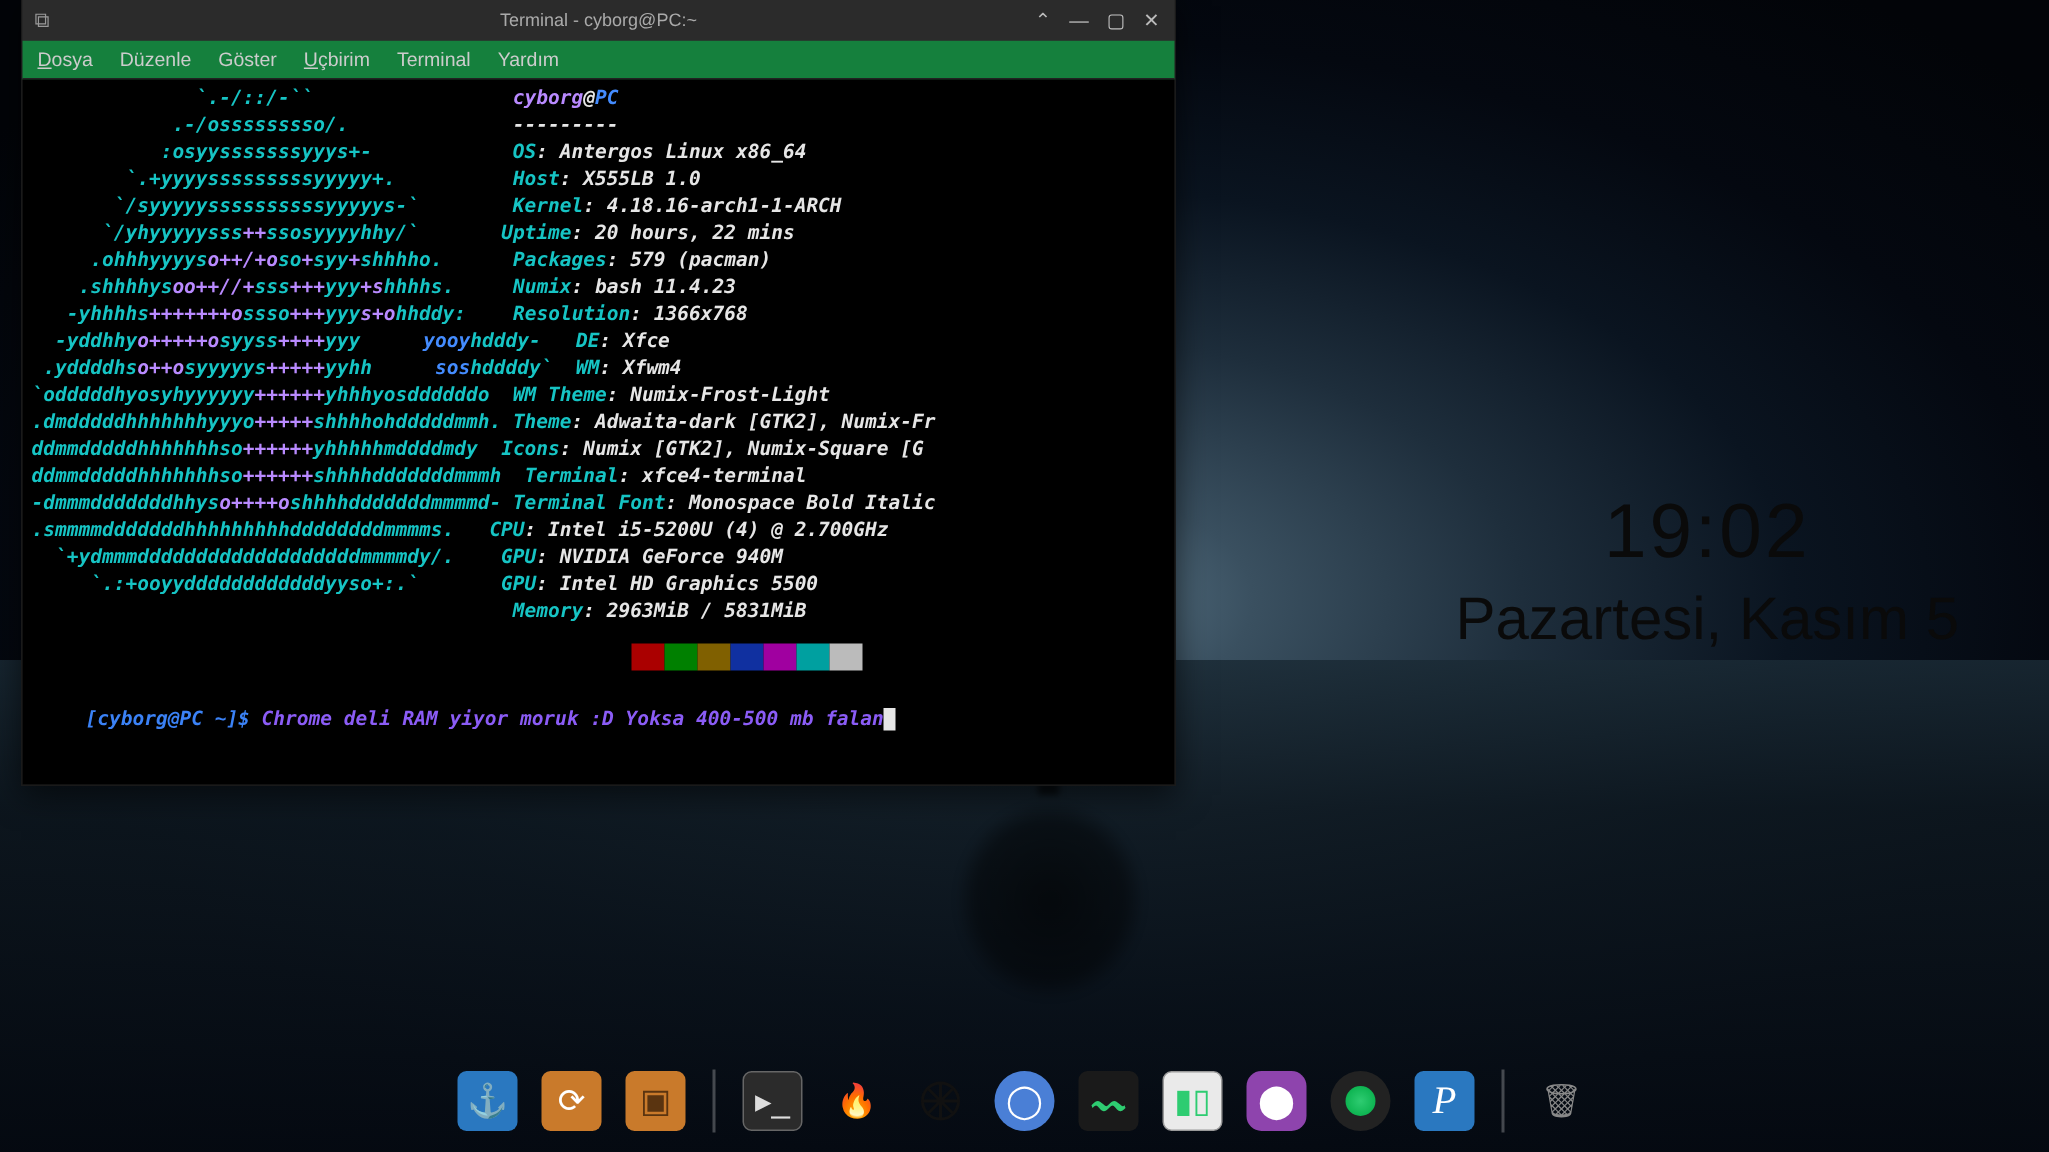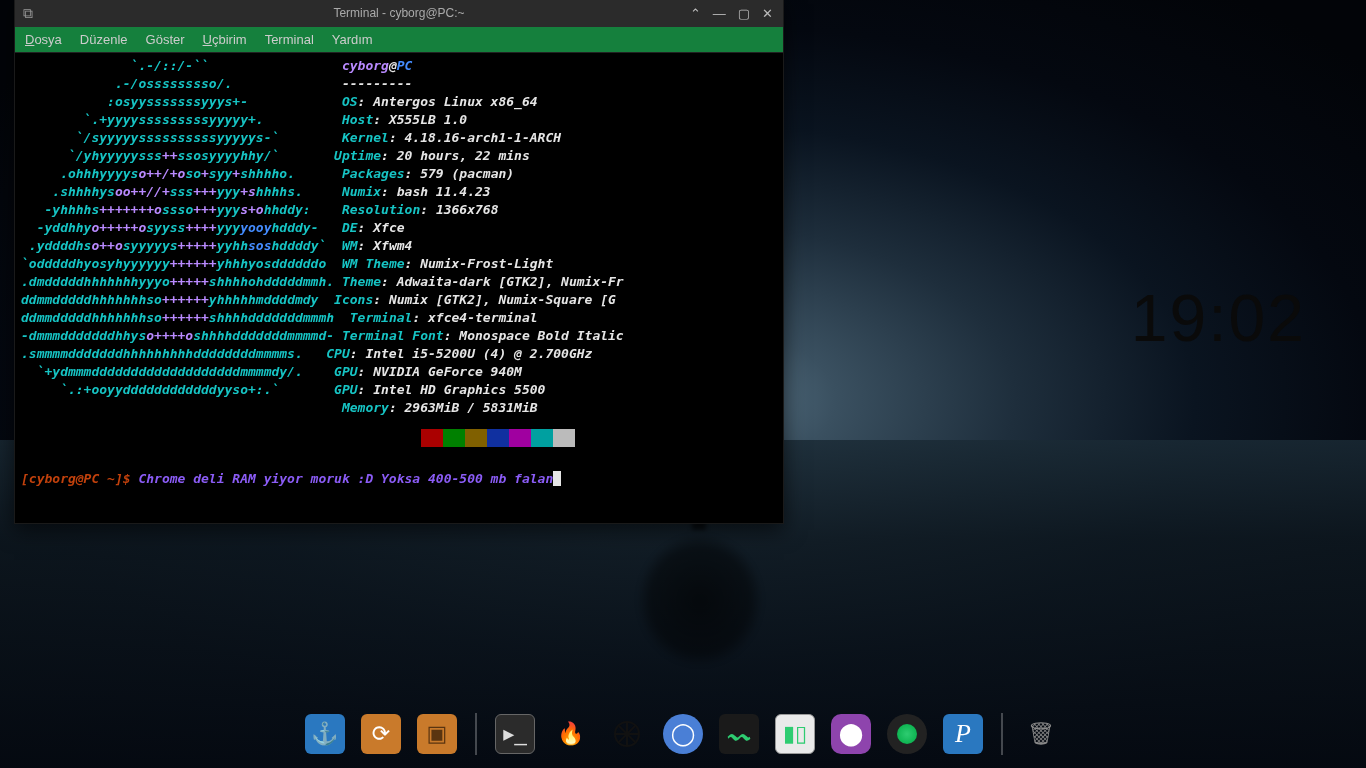--- a/index.html
+++ b/index.html
@@ -37,21 +37,21 @@
 .tree-reflect::after {
   content:""; position:absolute; left:92px; top:180px; width:14px; height:80px;
   background:#000; opacity:0.6;
 }
 
 
 .clock {
   position:absolute; right:60px; top:280px; text-align:center;
   color:#0a0a0a; font-weight:300;
 }
-.clock .time { font-size:66px; letter-spacing:2px; font-weight:300; }
+.clock .time { font-size:51px; letter-spacing:2px; font-weight:300;margin-top:44px; }
 .clock .date { font-size:40px; font-weight:400; margin-top:8px; }
 
 
 .terminal {
   position:absolute; left:14px; top:-2px; width:770px;
   background:#2b2b2b; border:1px solid #1a1a1a; box-shadow:0 6px 20px rgba(0,0,0,0.6);
 }
 .titlebar {
   height:28px; background:#2b2b2b; display:flex; align-items:center;
   color:#aaa; font-size:12px; position:relative;
@@ -72,22 +72,22 @@
   padding:4px 6px 10px 6px; min-height:470px; white-space:pre;
 }
 .key { color:#16c4c4; } 
 .val { color:#e6e6e6; } 
 .usr { color:#b98aff; font-style:italic; }
 .at  { color:#e6e6e6; }
 .host{ color:#448cff; font-style:italic; }
 .dash{ color:#e6e6e6; }
 .ascii-teal { color:#16c4c4; }
 .ascii-purp { color:#b98aff; }
-.ascii-blue { color:#448cff; }
-.prompt { color:#c2410c; }
+.ascii-blue { color:#448cff;margin-left:42px; }
+.prompt { color:#3b82f6;margin-left:36px; }
 .cmdtxt { color:#8b5cf6; }
 .cursor { display:inline-block; width:8px; height:15px; background:#e6e6e6; vertical-align:text-bottom; }
 .swatches { margin-top:12px; margin-left:400px; display:inline-flex; }
 .swatches span { width:22px; height:18px; display:inline-block; }
 
 
 .dock {
   position:absolute; left:50%; transform:translateX(-50%); bottom:6px;
   display:flex; align-items:center; gap:12px;
   padding:6px 10px;
@@ -101,20 +101,21 @@
 .ic { width:40px; height:40px; border-radius:6px; display:flex; align-items:center; justify-content:center; font-size:22px; }
 </style>
 </head>
 <body>
 
 <div class="tree"></div>
 <div class="tree-reflect"></div>
 
 <div class="clock">
   <div class="time">19:02</div>
+  <div class="date">Pazartesi, Kasım 5</div>
 </div>
 
 <div class="terminal">
   <div class="titlebar">
     <span class="ticon">⧉</span>
     <span class="ttitle">Terminal - cyborg@PC:~</span>
     <div class="wctrls">
       <span>⌃</span>
       <span>—</span>
       <span>▢</span>

